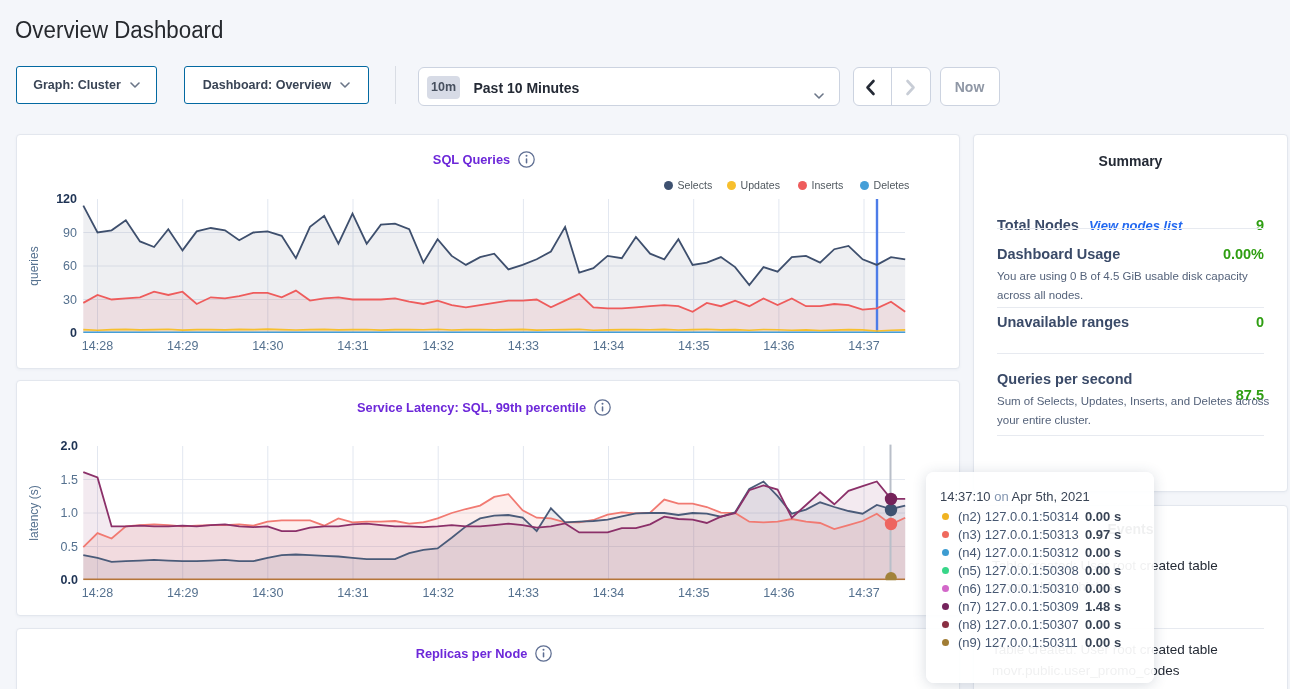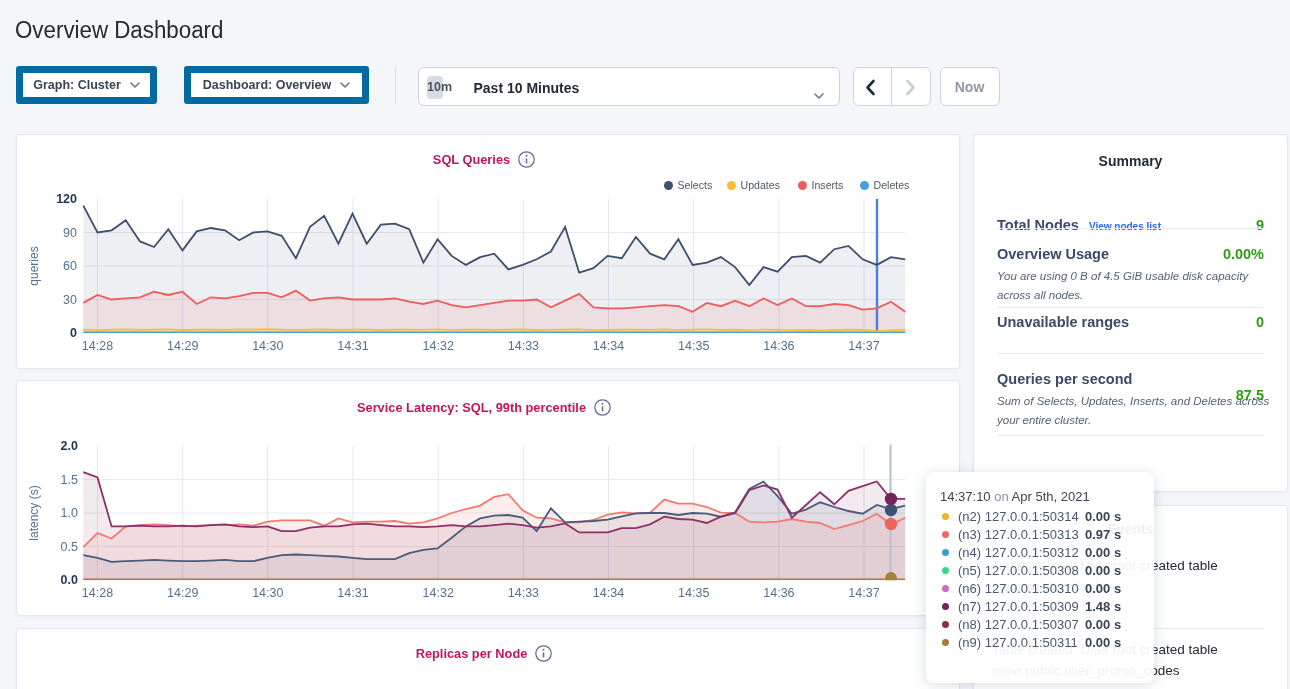--- a/index.html
+++ b/index.html
@@ -1,41 +1,41 @@
 <!DOCTYPE html>
 <html><head><meta charset="utf-8">
 <style>
 * { margin:0; padding:0; box-sizing:border-box; }
 html,body { width:1290px; height:689px; overflow:hidden; }
 body { background:#f4f6fa; font-family:"Liberation Sans",sans-serif; position:relative; }
 .abs { position:absolute; }
 .card { position:absolute; background:#fff; border:1px solid #e3e7ee; border-radius:4px; box-shadow:0 1px 3px rgba(56,76,108,0.05); }
-.btn { position:absolute; background:#fff; border:7px solid #0369a1; border-radius:3px; display:flex; align-items:center; justify-content:center; gap:9px; font-size:12.5px; font-weight:700; color:#394455; }
-.ctitle { position:absolute; width:100%; font-size:12.8px; font-weight:700; color:#be185d; display:flex; justify-content:center; align-items:center; gap:8px; transform:translateX(-4px); }
+.btn { position:absolute; background:#fff; border:1px solid #0369a1; border-radius:3px; display:flex; align-items:center; justify-content:center; gap:9px; font-size:12.5px; font-weight:700; color:#394455; }
+.ctitle { position:absolute; width:100%; font-size:12.8px; font-weight:700; color:#6d28d9; display:flex; justify-content:center; align-items:center; gap:8px; transform:translateX(-4px); }
 .divline { position:absolute; background:#e7eaf0; height:1px; }
 .sumlabel { font-size:14.5px; font-weight:700; color:#3a4a68; }
 .sumval { font-size:14.5px; font-weight:700; color:#2f9e12; }
-.sumcap { font-size:11.5px; color:#54627a; line-height:18.5px;font-style:italic; }
+.sumcap { font-size:11.5px; color:#54627a; line-height:18.5px; }
 .trow { display:flex; align-items:center; height:18.1px; }
 .tdot { width:7px; height:7px; border-radius:50%; margin-left:2px; margin-right:9px; flex:none; }
 .tlabel { font-size:13px; color:#475872; width:127px; flex:none; white-space:nowrap; overflow:visible; }
 .tval { font-size:13px; font-weight:700; color:#394455; }
 </style></head>
 <body>
 <div class="abs" style="left:15px;top:16.5px;font-size:23.5px;color:#26292e;transform:scaleX(0.95);transform-origin:left;">Overview Dashboard</div>
 
 <div class="btn" style="left:16px;top:66px;width:141px;height:38px;">Graph: Cluster <svg width="10" height="6" viewBox="0 0 10 6">
       <path d="M1 1 L5 5 L9 1" fill="none" stroke="#6b7688" stroke-width="1.6" stroke-linecap="round" stroke-linejoin="round"></path>
     </svg></div>
 <div class="btn" style="left:184px;top:66px;width:185px;height:38px;">Dashboard: Overview <svg width="10" height="6" viewBox="0 0 10 6">
       <path d="M1 1 L5 5 L9 1" fill="none" stroke="#6b7688" stroke-width="1.6" stroke-linecap="round" stroke-linejoin="round"></path>
     </svg></div>
 <div class="abs" style="left:395px;top:66px;width:1px;height:38px;background:#d9dde4;"></div>
 <div class="abs" style="left:418px;top:67px;width:422px;height:39px;background:#fff;border:1px solid #ccd3e0;border-radius:6px;"></div>
-<div class="abs" style="left:427px;top:75.5px;width:16px;height:23px;background:#d7dbe6;border-radius:4px;text-align:center;font-size:12.5px;font-weight:700;color:#47505f;line-height:23px;">10m</div>
+<div class="abs" style="left:427px;top:75.5px;width:33px;height:23px;background:#d7dbe6;border-radius:4px;text-align:center;font-size:12.5px;font-weight:700;color:#47505f;line-height:23px;">10m</div>
 <div class="abs" style="left:473.5px;top:80px;font-size:14px;font-weight:700;color:#242a35;">Past 10 Minutes</div>
 <div class="abs" style="left:814px;top:85px;"><svg width="10" height="6" viewBox="0 0 10 6">
       <path d="M1 1 L5 5 L9 1" fill="none" stroke="#6b7688" stroke-width="1.6" stroke-linecap="round" stroke-linejoin="round"></path>
     </svg></div>
 <div class="abs" style="left:852.5px;top:67px;width:78px;height:39px;background:#fff;border:1px solid #ccd3e0;border-radius:6px;"></div>
 <div class="abs" style="left:891px;top:67.5px;width:1px;height:38px;background:#ccd3e0;"></div>
 <svg class="abs" style="left:865px;top:79px;" width="11" height="17" viewBox="0 0 11 17">
     <path d="M8.5 2 L2.5 8.5 L8.5 15" fill="none" stroke="#242a35" stroke-width="2.6" stroke-linecap="round" stroke-linejoin="round"></path>
   </svg>
 <svg class="abs" style="left:904.5px;top:79px;" width="11" height="17" viewBox="0 0 11 17">
@@ -163,26 +163,26 @@
         <rect x="7.75" y="7.3" width="1.55" height="5.3" rx="0.75" fill="#5e6e92"></rect>
         <circle cx="8.5" cy="4.8" r="1.0" fill="#5e6e92"></circle>
       </svg></div>
 </div>
 
 <div class="card" style="left:973px;top:134px;width:315px;height:358px;"></div>
 <div class="abs" style="left:973px;top:134px;width:315px;">
   <div style="text-align:center;margin-top:18.5px;font-size:14px;font-weight:700;color:#242a35;">Summary</div>
   <div class="abs" style="left:24px;top:83px;width:267px;display:flex;align-items:baseline;">
     <span class="sumlabel">Total Nodes</span>
-    <span style="font-size:10px;font-weight:700;color:#2268f0;margin-left:10px;">View nodes list</span>
+    <span style="font-size:13px;font-weight:700;color:#2268f0;margin-left:10px;font-style:italic;">View nodes list</span>
     <span class="sumval" style="margin-left:auto;">9</span>
   </div>
   <div class="divline" style="left:24px;top:94px;width:267px;"></div>
   <div class="abs" style="left:24px;top:112px;width:267px;display:flex;align-items:baseline;">
-    <span class="sumlabel">Overview Usage</span>
+    <span class="sumlabel">Dashboard Usage</span>
       <span class="sumval" style="margin-left:auto;">0.00%</span>
   </div>
   <div class="abs sumcap" style="left:24px;top:133px;width:274px;">You are using 0 B of 4.5 GiB usable disk capacity across all nodes.</div>
   <div class="divline" style="left:24px;top:173px;width:267px;"></div>
   <div class="abs" style="left:24px;top:180px;width:267px;display:flex;align-items:flex-start;">
     <span class="sumlabel">Unavailable ranges</span>
       <span class="sumval" style="margin-left:auto;">0</span>
   </div>
   <div class="divline" style="left:24px;top:219px;width:267px;"></div>
   <div class="abs" style="left:24px;top:237px;width:267px;display:flex;align-items:baseline;flex-direction:column;">

